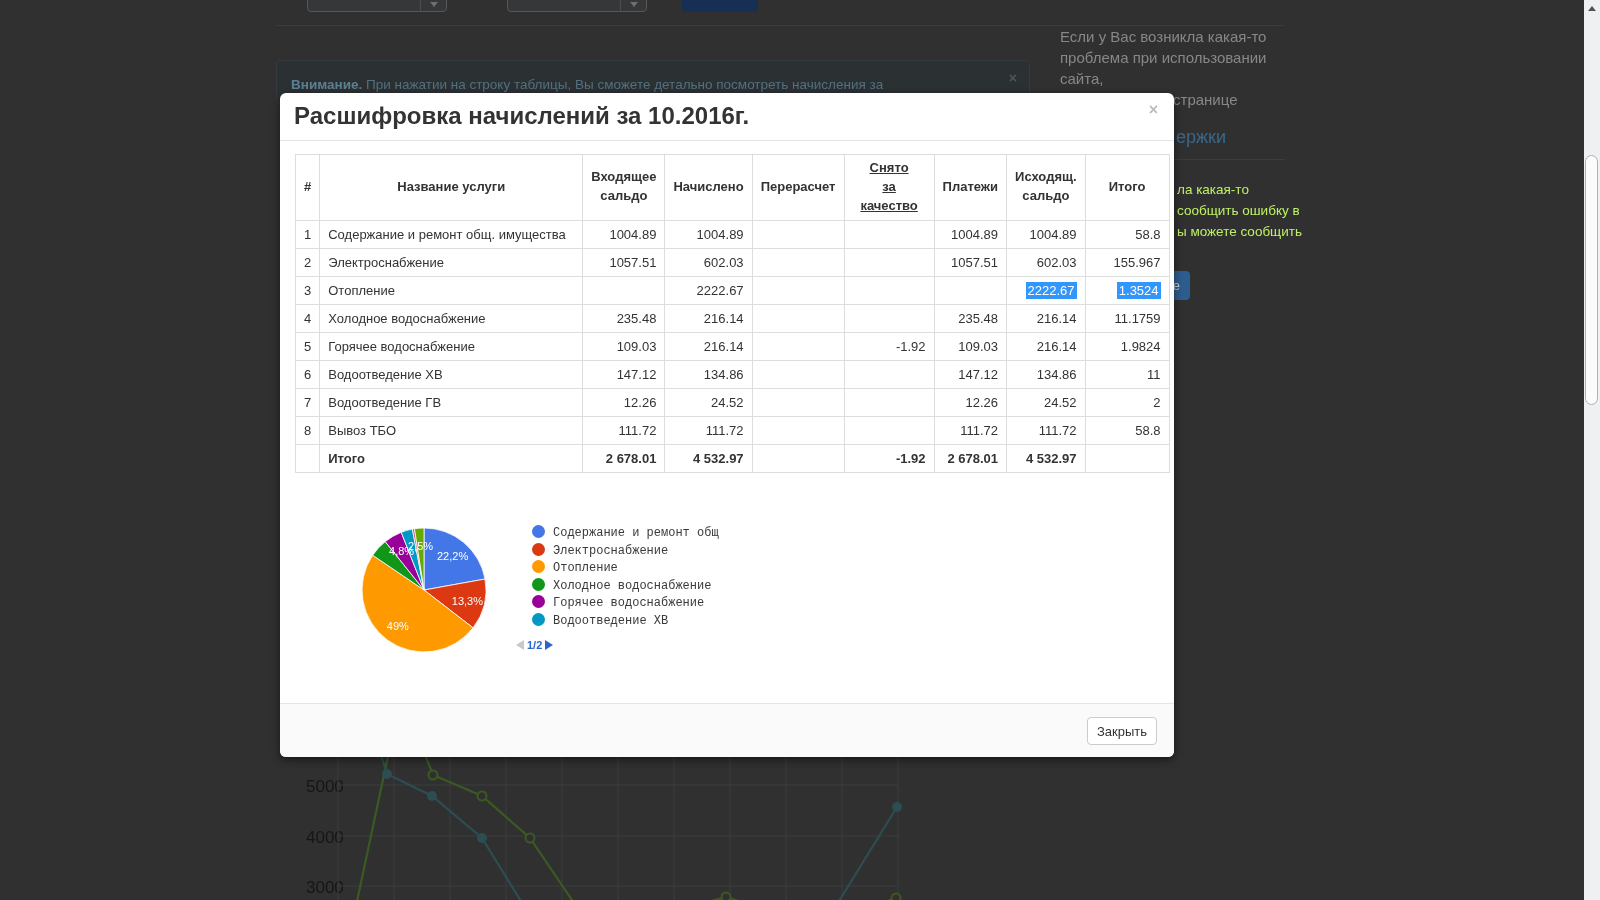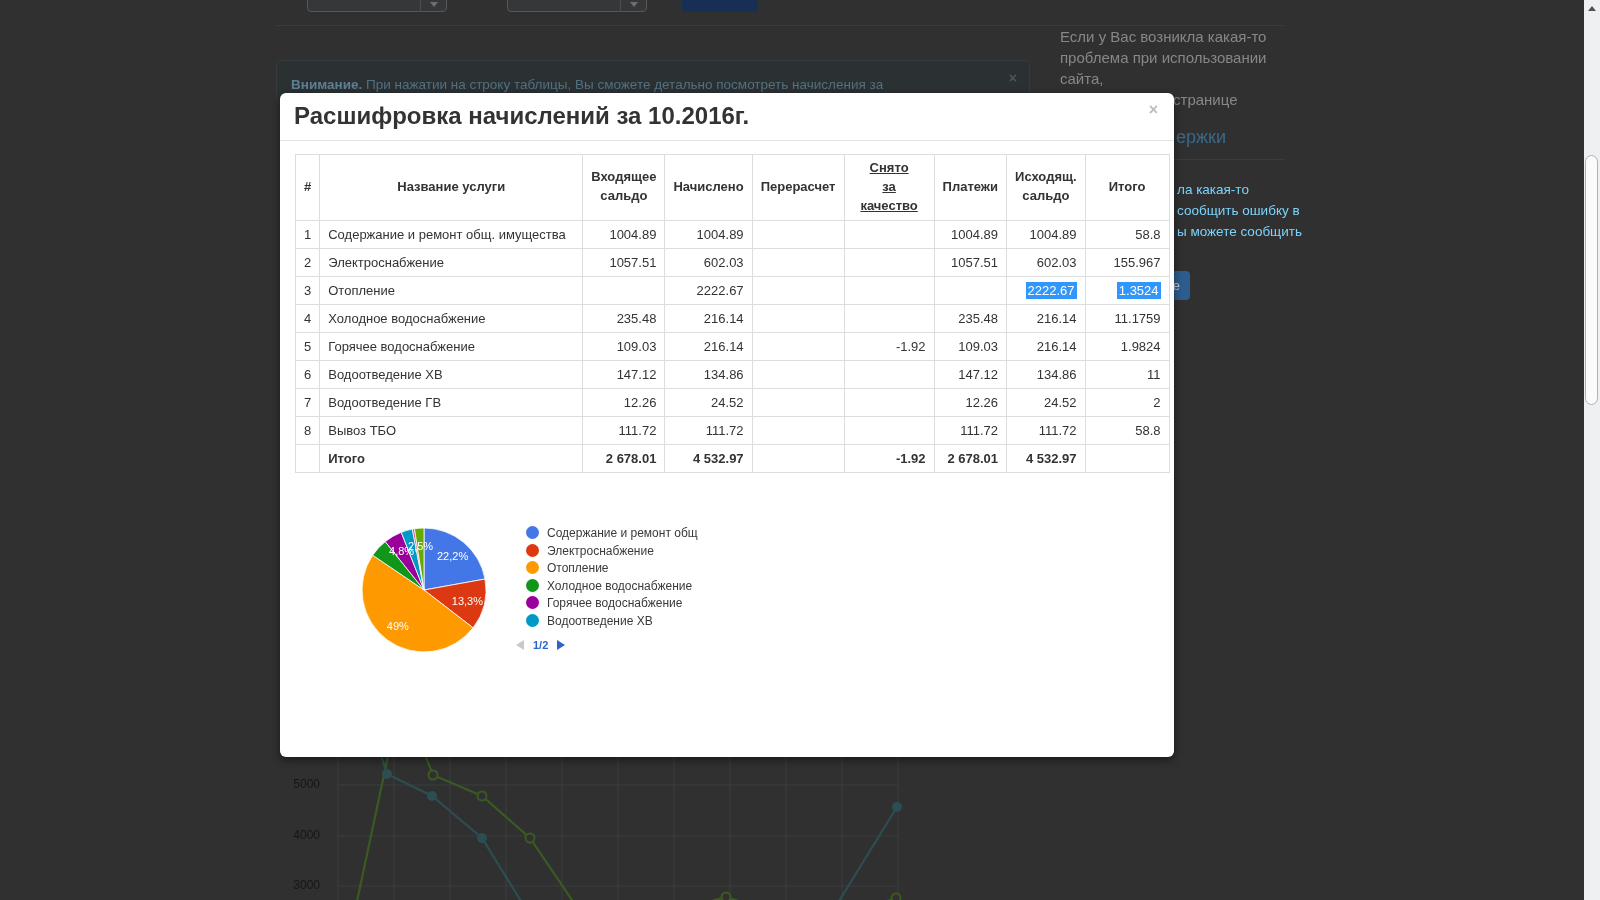--- a/index.html
+++ b/index.html
@@ -22,26 +22,26 @@
   #bg-alert { position:absolute; left:276px; top:60px; width:754px; height:44px;
     background:#2b3033; border:1px solid #343a3e; border-radius:4px;
     color:#53707f; font-size:13.5px; line-height:18px; padding:15px 30px 0 14px; }
   #bg-alert b { color:#5d7f92; }
   #bg-alert .bg-alert-close { position:absolute; right:12px; top:8px; color:#4e565c;
     font-weight:bold; font-size:14px; }
   #bg-help { position:absolute; left:1060px; top:6px; width:240px;
     color:#85878a; font-size:15px; line-height:21px;margin-top:20px; }
   #bg-support-heading { position:absolute; left:1176px; top:127px;
     color:#39688c; font-size:18px; }
-  #bg-frag-lines div { position:absolute; left:1177px; color:#7dd3fc; font-size:13.5px; }
+  #bg-frag-lines div { position:absolute; left:1177px; color:#bef264; font-size:13.5px; }
   #bg-report-btn { position:absolute; left:1090px; top:271px; width:100px; height:29px;
     background:#2d5c8e; border-radius:4px; }
   #bg-report-btn span { position:absolute; right:10px; top:7px; color:#c2cdd8; font-size:13px; }
-  .bg-ylab { position:absolute; left:284px; width:36px; text-align:right;
-    color:#161616; font-size:12px; }
+  .bg-ylab { position:absolute; left:306px; width:36px; text-align:right;
+    color:#161616; font-size:17px; }
 
   
   #scrollbar { position:absolute; left:1584px; top:0; width:16px; height:900px;
     background:#eef0f1; z-index:30; }
   #scrollbar .up-arrow { position:absolute; left:4px; top:6px; width:0; height:0;
     border-left:4px solid transparent; border-right:4px solid transparent;
     border-bottom:5px solid #4f5355; }
   #scrollbar .thumb { position:absolute; left:1px; top:155px; width:13px; height:250px;
     background:#fbfbfb; border:1px solid #aeb2b4; border-radius:7px; }
 
@@ -64,27 +64,27 @@
     white-space:pre-line; line-height:1.45; height:44px; }
   #charges-table td { height:28px; }
   td.c-num { text-align:center; }
   td.c-name { text-align:left; }
   td.c-val { text-align:right; }
   tr.total-row td { font-weight:bold; border-top:2px solid #bbb; }
   .sel-hl { background:#3297fd; color:#fff; padding:1px 2px; }
 
   
   #pie-svg { position:absolute; left:60px; top:420px; }
-  #pie-legend { position:absolute; left:246px; top:430px; list-style:none; }
+  #pie-legend { position:absolute; left:252px; top:430px; list-style:none;font-family:Liberation Mono, monospace; }
   #pie-legend li { height:17.5px; white-space:nowrap; }
   #pie-legend .dot { display:inline-block; width:13px; height:13px; border-radius:50%;
     margin-right:8px; vertical-align:-2px; }
   #pie-legend .ltext { font-size:12px; color:#3a3a3a; }
   #legend-pager { position:absolute; left:236px; top:546px; display:flex;
-    align-items:center; gap:9px; }
+    align-items:center; gap:3px; }
   #legend-pager .tri-left { width:0; height:0; border-top:5px solid transparent;
     border-bottom:5px solid transparent; border-right:8px solid #c9c9c9; }
   #legend-pager .tri-right { width:0; height:0; border-top:5px solid transparent;
     border-bottom:5px solid transparent; border-left:8px solid #2a66c8; }
   #legend-pager .pg { font-size:11px; font-weight:bold; color:#2a66c8; }
 
   
   #modal-footer { position:absolute; left:0; top:610px; width:100%; height:54px;
     background:#fafafa; border-top:1px solid #e5e5e5; border-radius:0 0 6px 6px; }
   #modal-close-btn { position:absolute; left:807px; top:13px; width:70px; height:28px;
@@ -319,13 +319,16 @@
       <li><span class="dot" style="background: rgb(16, 150, 24);"></span><span class="ltext">Холодное водоснабжение</span></li>
       <li><span class="dot" style="background: rgb(153, 0, 153);"></span><span class="ltext">Горячее водоснабжение</span></li>
       <li><span class="dot" style="background: rgb(0, 153, 198);"></span><span class="ltext">Водоотведение ХВ</span></li>
     </ul>
   <div id="legend-pager">
     <span class="tri-left"></span>
     <span class="pg">1/2</span>
     <span class="tri-right"></span>
   </div>
 
+  <div id="modal-footer">
+    <button id="modal-close-btn">Закрыть</button>
+  </div>
 </div>
 
 </body></html>

